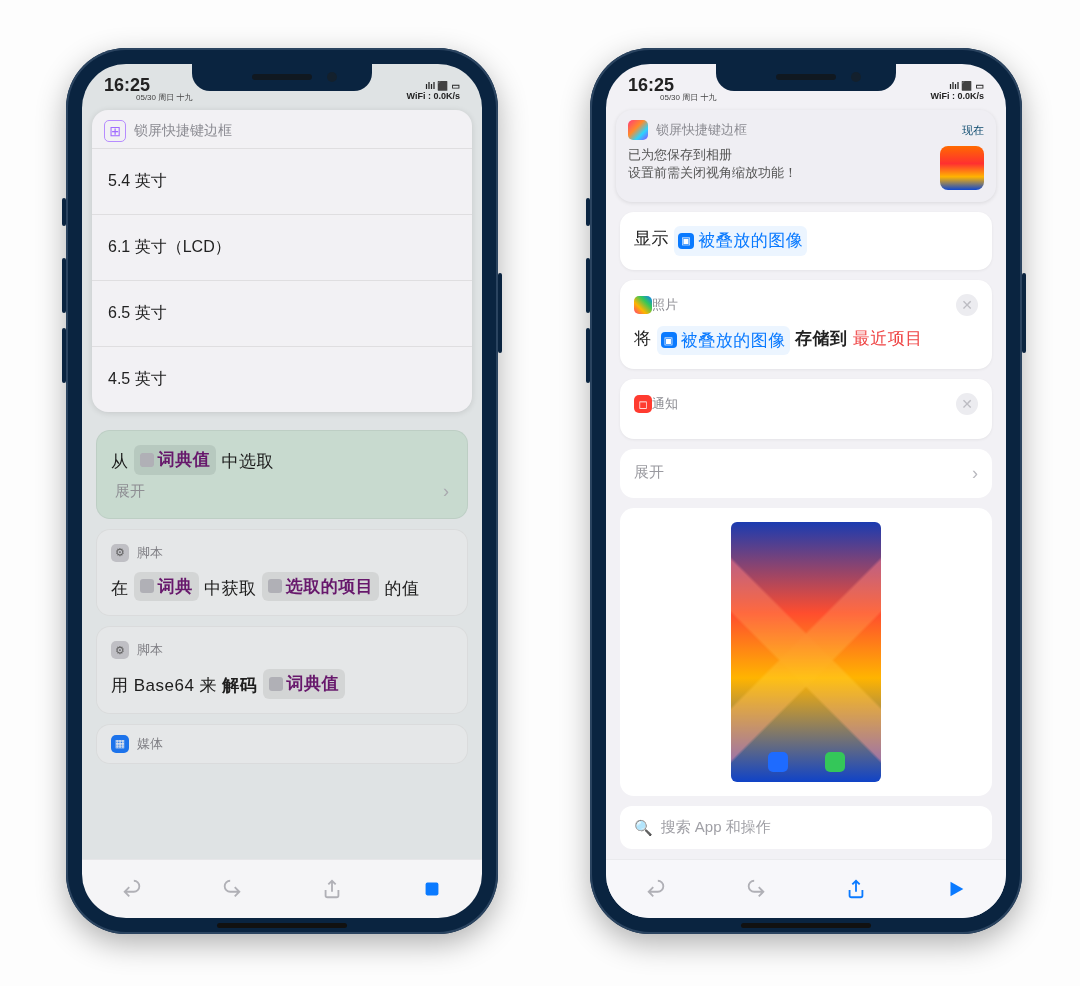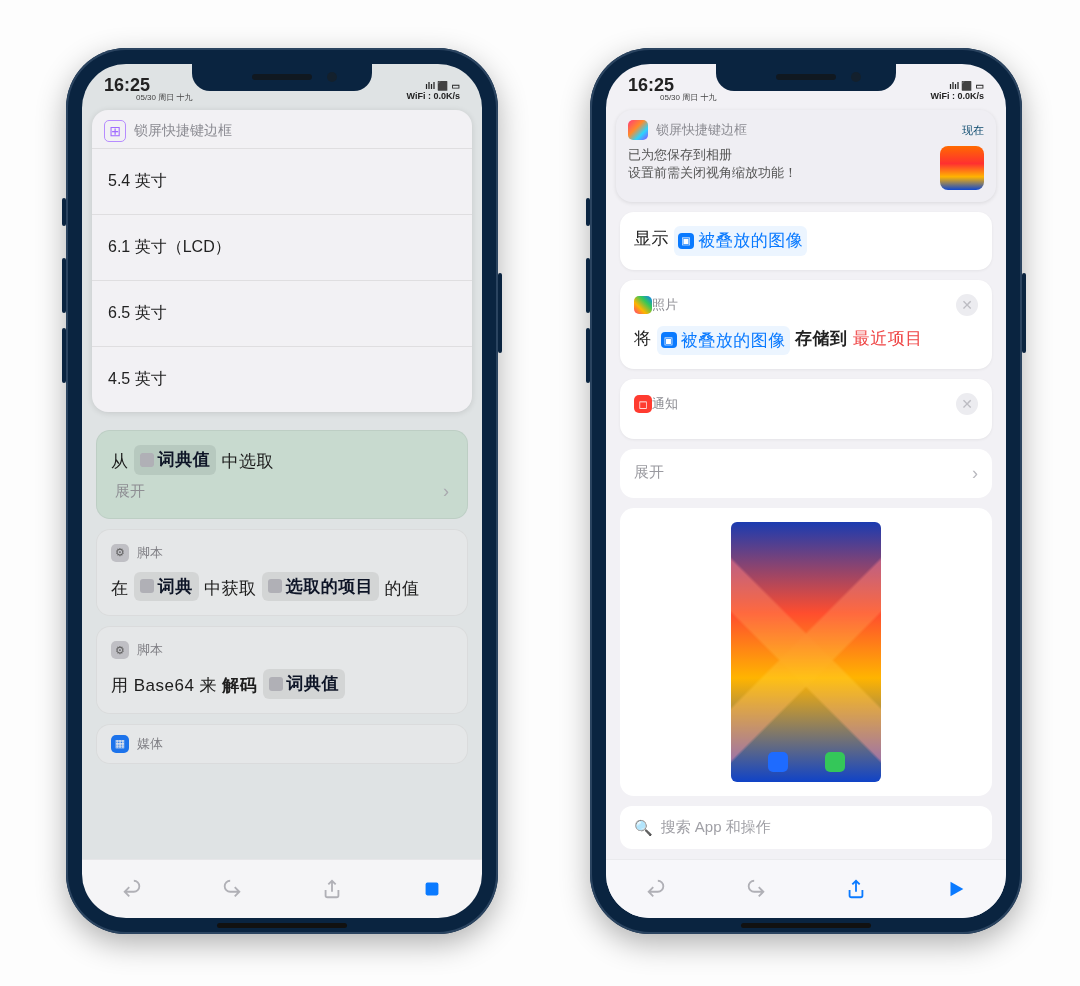--- a/index.html
+++ b/index.html
@@ -79,21 +79,21 @@
 
   .dim-section{ padding:8px 14px; }
   .action-card{
     background:rgba(255,255,255,.55); border:1px solid rgba(0,0,0,.05);
     border-radius:14px; padding:14px 14px; margin:10px 0;
   }
   .left-dim { filter:brightness(.92); }
   .action-card.green{ background:rgba(200,230,210,.6); }
   .card-head{ display:flex; align-items:center; gap:8px; color:#8a8a90; font-size:13px; margin-bottom:10px;}
   .card-head .ico{ width:18px;height:18px;border-radius:5px;background:#d0d0d5;display:grid;place-items:center;font-size:11px;color:#666;}
-  .pill{ display:inline-flex; align-items:center; gap:4px; background:rgba(0,0,0,.08); border-radius:6px; padding:2px 6px; font-weight:600; color:#0f172a;}
+  .pill{ display:inline-flex; align-items:center; gap:4px; background:rgba(0,0,0,.08); border-radius:6px; padding:2px 6px; font-weight:600; color:#701a75;}
   .pill .g{ width:14px;height:14px;background:#bfbfc6;border-radius:3px;display:inline-block;}
   .bodyline{ font-size:17px; color:#222; line-height:1.5; letter-spacing:.5px;}
   .expand-row{ display:flex; justify-content:space-between; align-items:center; color:#9a9aa0; font-size:15px; padding:6px 4px 2px;}
   .chev{ color:#b8b8be; font-size:18px; }
 
   .bottombar{
     position:absolute; bottom:0; left:0; right:0; height:58px;
     background:rgba(245,245,248,.95); border-top:1px solid rgba(0,0,0,.06);
     display:flex; justify-content:space-around; align-items:center;
   }

